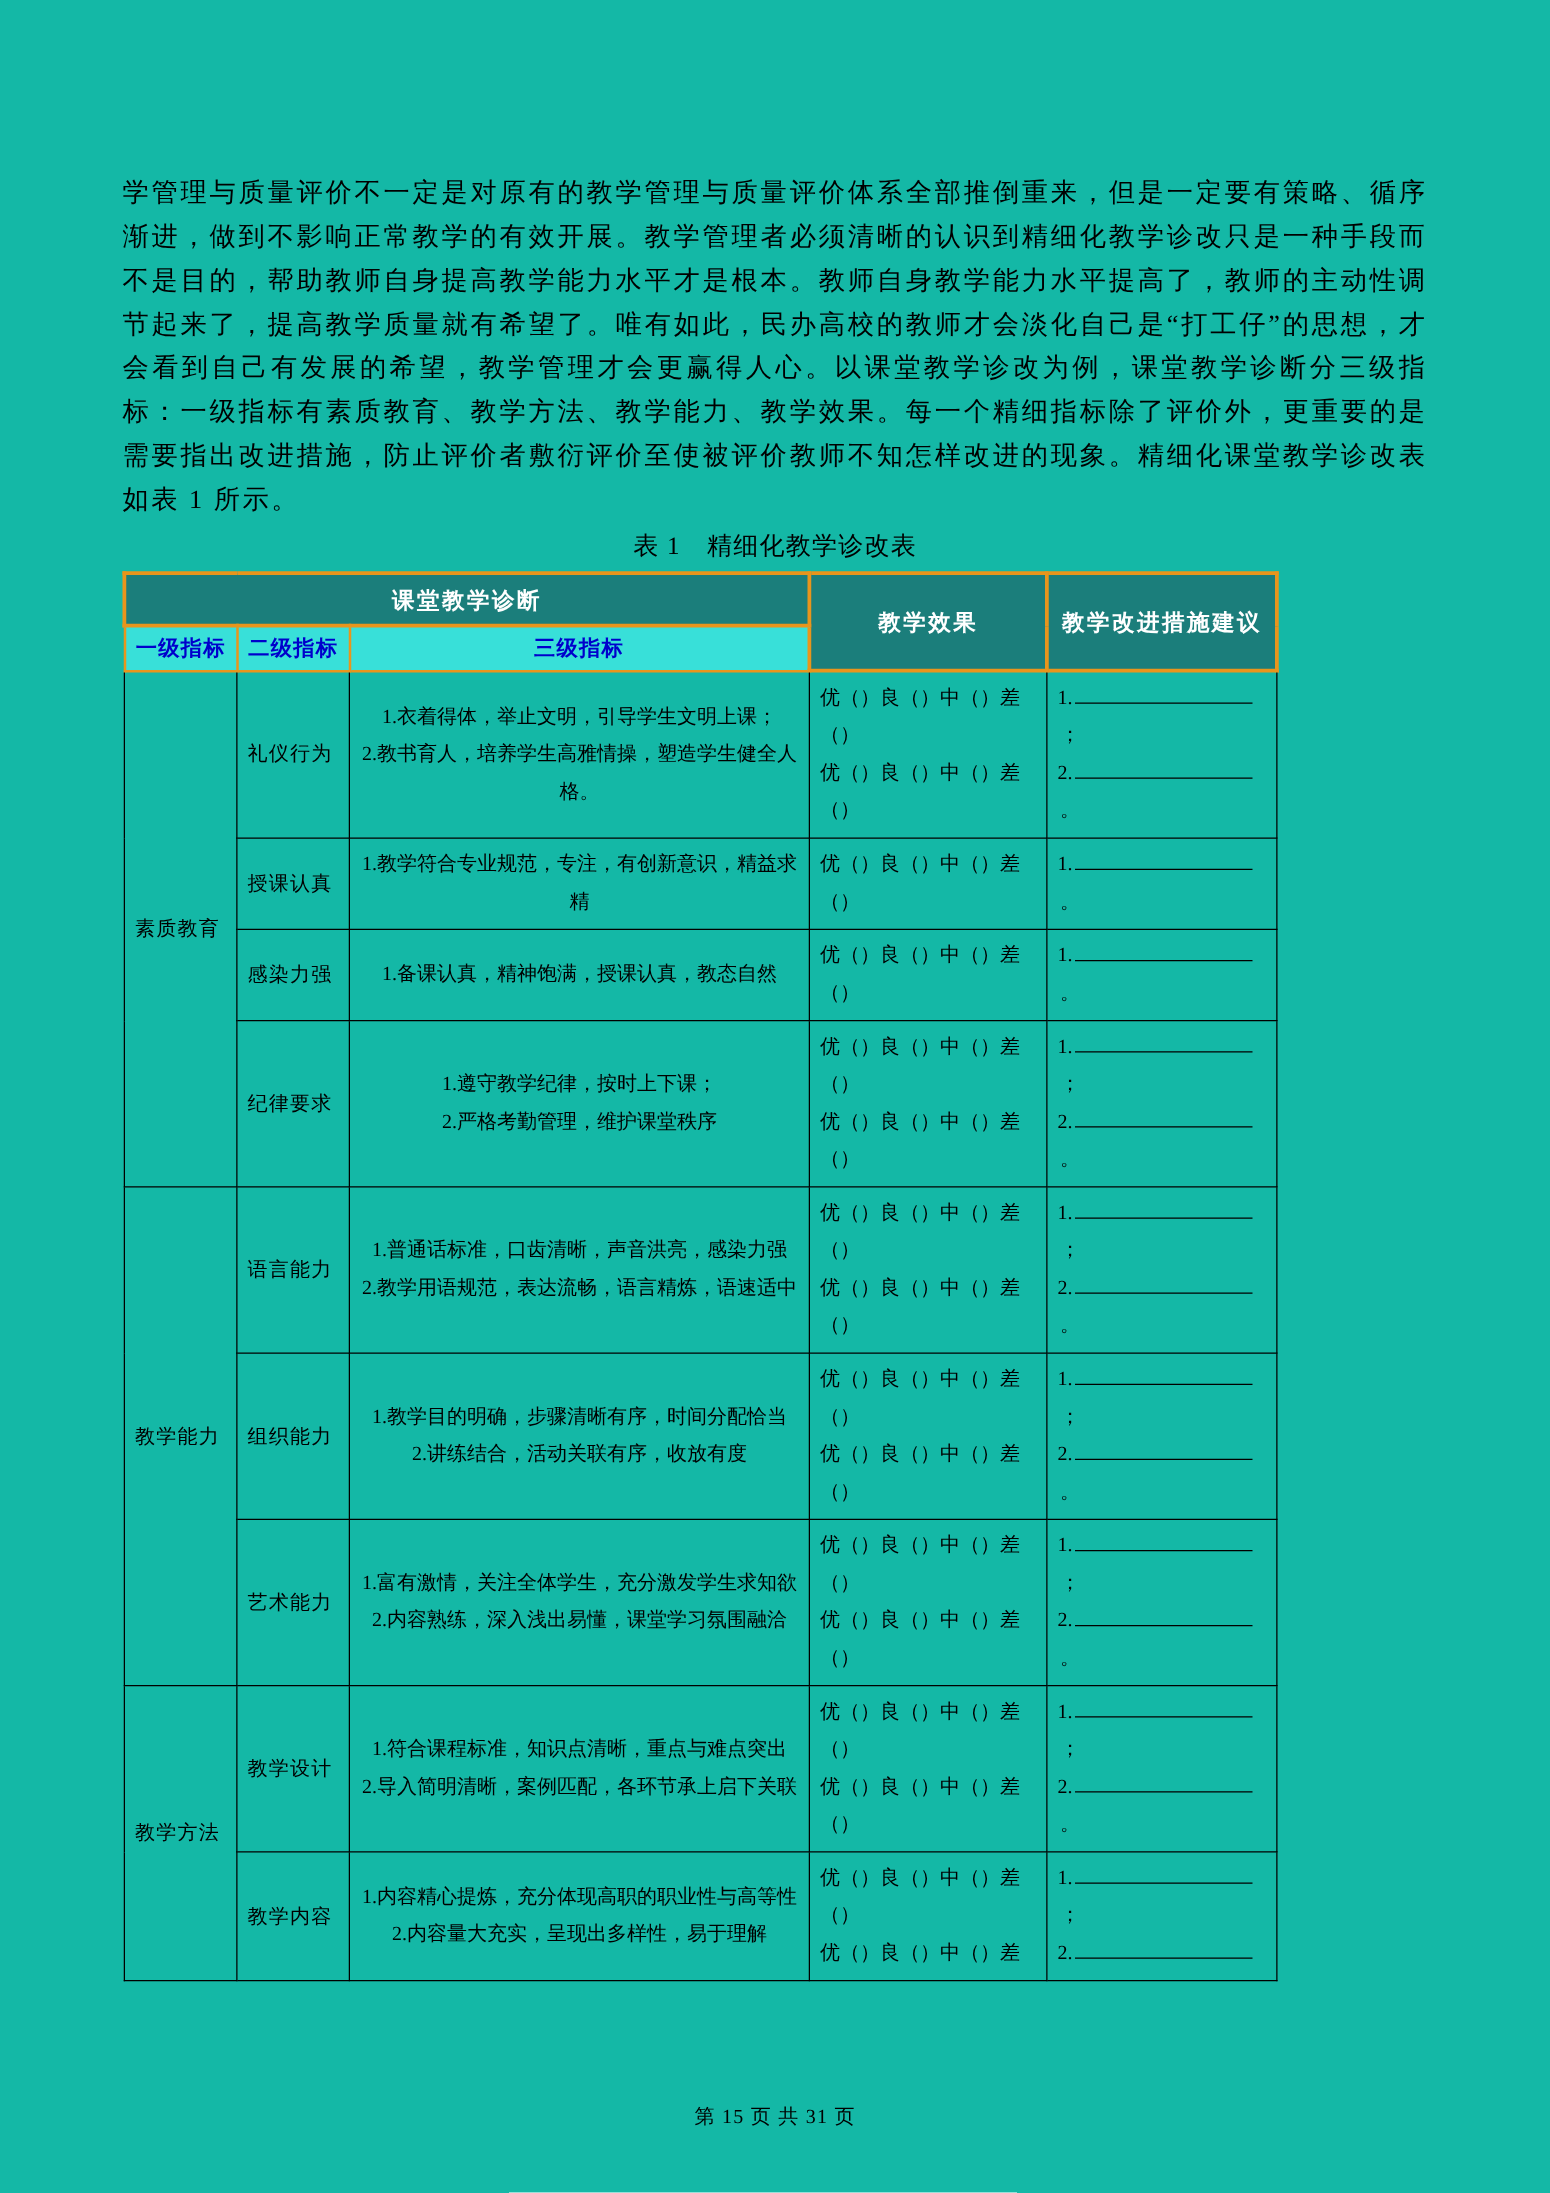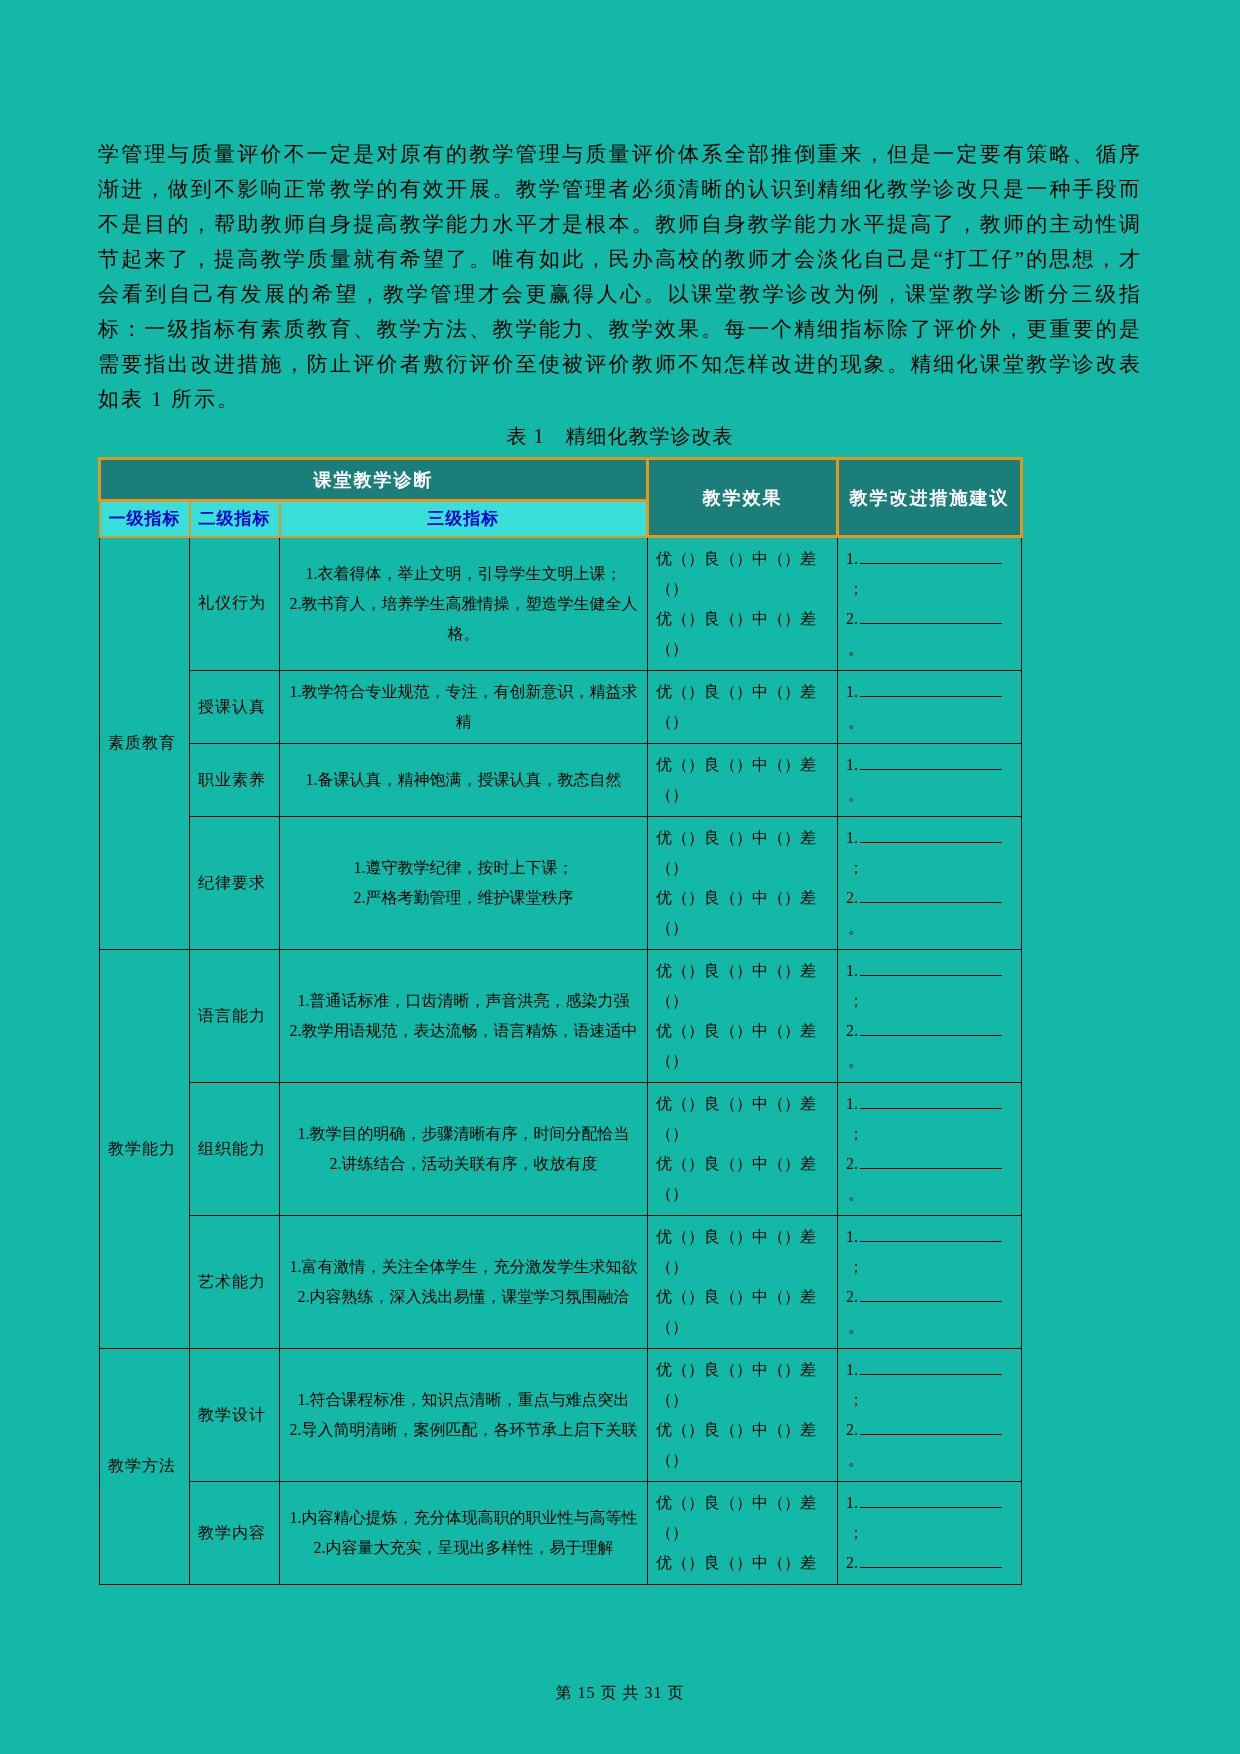--- a/index.html
+++ b/index.html
@@ -148,21 +148,21 @@
             </td>
             <td class="cell-quality">
               <div class="q-line">优（）良（）中（）差（）</div>
             </td>
             <td class="cell-improve">
               <div class="imp-line"><span class="imp-num">1.</span><span class="imp-underline"></span></div>
               <div class="imp-punct">。</div>
             </td>
           </tr>
           <tr class="body-row">
-            <td class="cell-level2">职业素养</td>
+            <td class="cell-level2">感染力强</td>
             <td class="cell-level3">
               <div class="l3-line">1.备课认真，精神饱满，授课认真，教态自然</div>
             </td>
             <td class="cell-quality">
               <div class="q-line">优（）良（）中（）差（）</div>
             </td>
             <td class="cell-improve">
               <div class="imp-line"><span class="imp-num">1.</span><span class="imp-underline"></span></div>
               <div class="imp-punct">。</div>
             </td>

